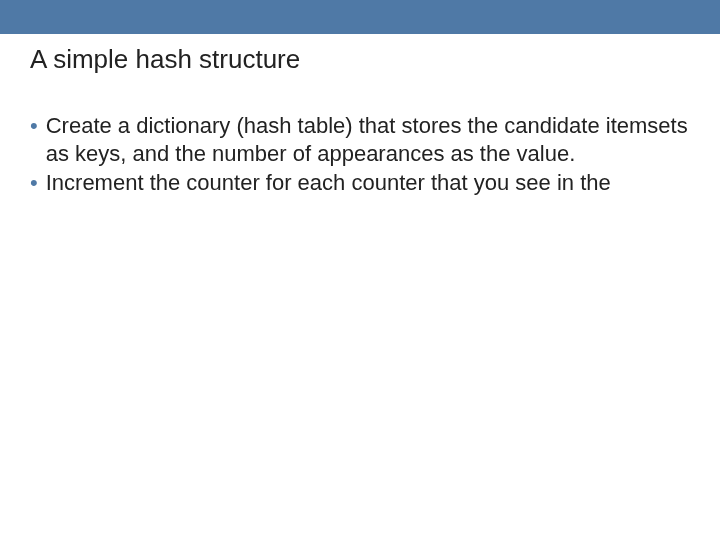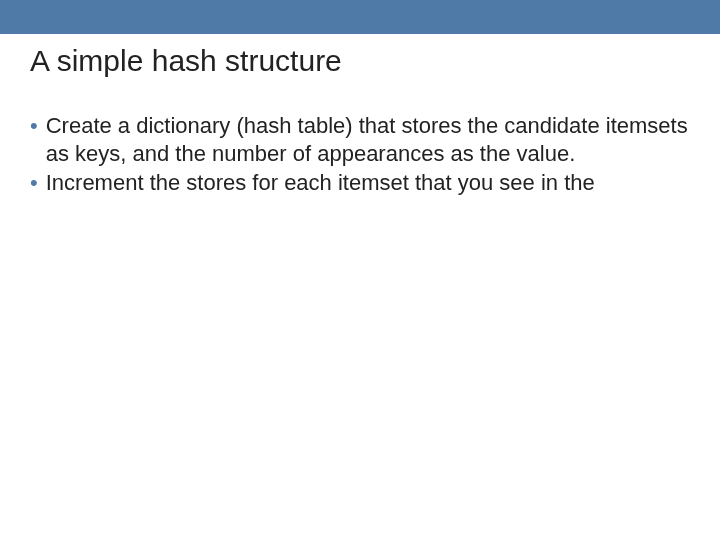--- a/index.html
+++ b/index.html
@@ -22,21 +22,21 @@
     top: 0;
     left: 0;
     width: 100%;
     height: 34px;
     background: #4f79a6;
   }
   .title {
     position: absolute;
     top: 44px;
     left: 30px;
-    font-size: 30px;
+    font-size: 26px;
     color: #222222;
     font-weight: 400;
     letter-spacing: 0px;
   }
   .body {
     position: absolute;
     top: 112px;
     left: 30px;
     right: 30px;
     color: #222222;
@@ -67,16 +67,16 @@
 
   <div class="title">A simple hash structure</div>
 
   <div class="body">
     <div class="bullet-item">
       <span class="bullet-dot">•</span>
       <span class="bullet-text">Create a dictionary (hash table) that stores the candidate itemsets as keys, and the number of appearances as the value.</span>
     </div>
     <div class="bullet-item">
       <span class="bullet-dot">•</span>
-      <span class="bullet-text">Increment the stores for each itemset that you see in the</span>
+      <span class="bullet-text">Increment the counter for each counter that you see in the</span>
     </div>
   </div>
 </div>
 
 </body></html>

